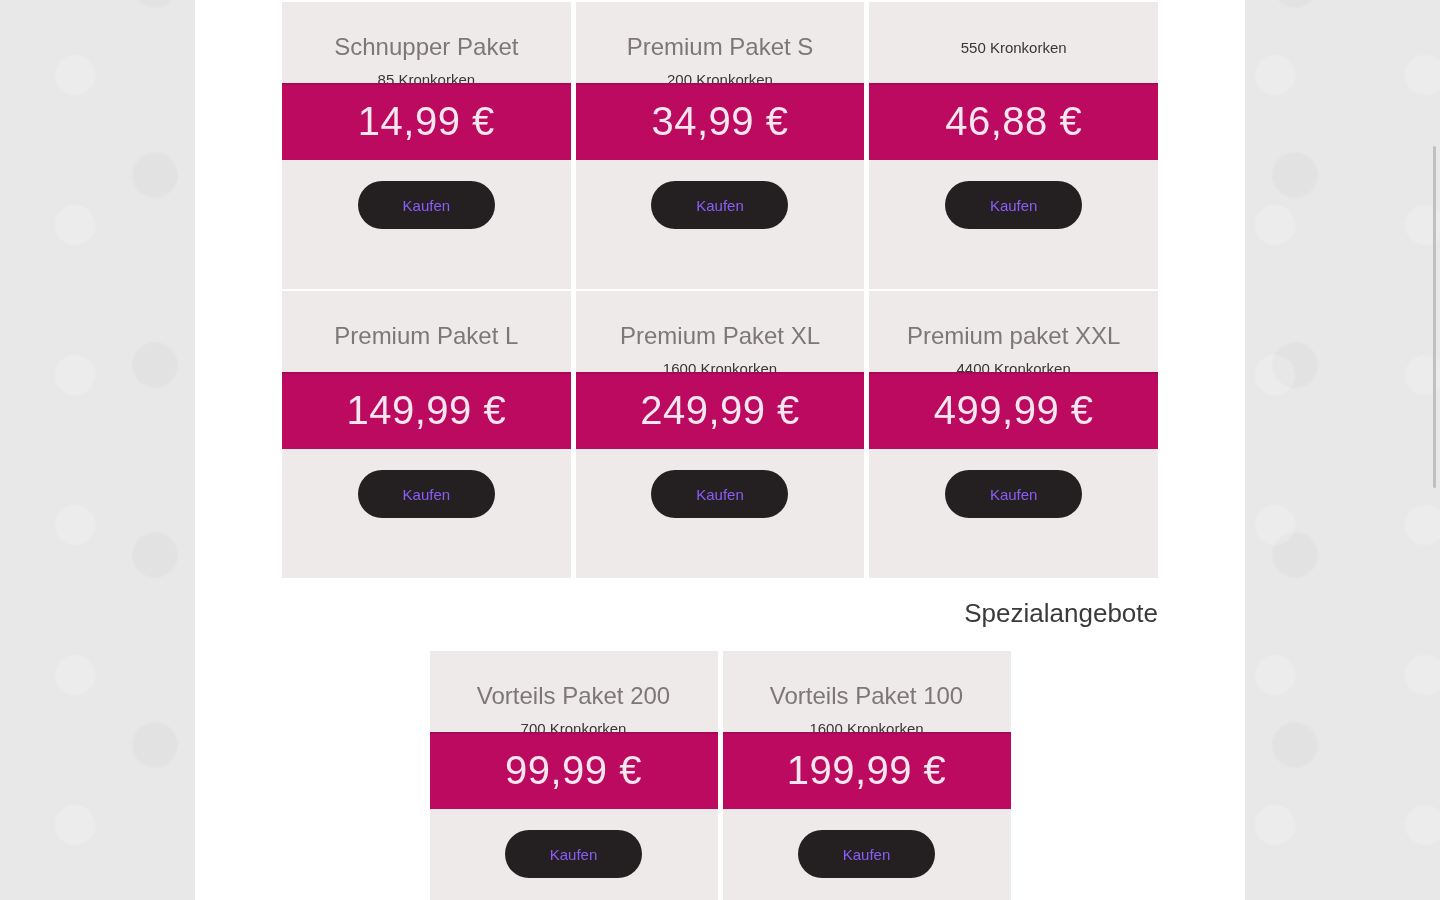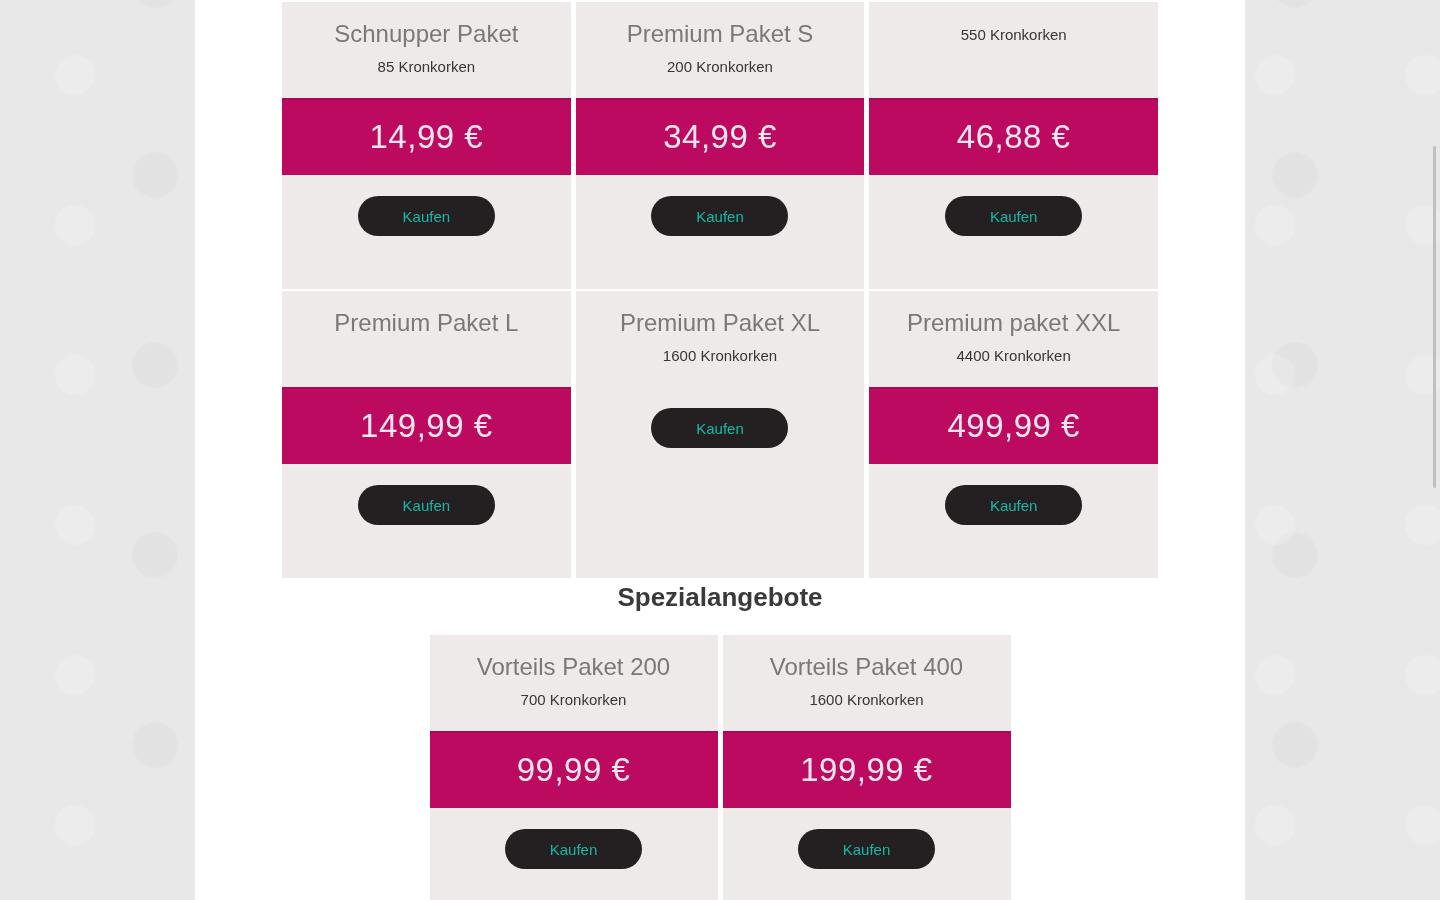--- a/index.html
+++ b/index.html
@@ -50,22 +50,22 @@
     margin-top:20px;
   }
   .card{
     background:var(--card-bg);
     height:287px;
     display:flex;
     flex-direction:column;
     text-align:center;
   }
   .card-hdr{
-    height:96px;
-    padding-top:16px;
+    height:81px;
+    padding-top:29px;
   }
   .card-title{
     font-size:24px;
     line-height:32px;
     color:var(--title-col);
     font-weight:400;
   }
   .card-sub{
     font-size:15px;
     line-height:20px;
@@ -74,43 +74,43 @@
   }
   .price-band{
     height:77px;
     background:var(--accent);
     box-shadow:inset 0 2px 0 rgba(0,0,0,.10);
     display:flex;
     align-items:center;
     justify-content:center;
   }
   .price{
-    font-size:33px;
+    font-size:40px;
     color:var(--price-col);
     letter-spacing:.5px;
   }
   .buy-btn{
     margin:21px auto 0;
     width:137px;
-    height:40px;
+    height:48px;
     border:none;
     border-radius:24px;
     background:var(--btn);
-    color:#14b8a6;
+    color:#8b5cf6;
     font-size:15px;
     font-family:inherit;
     cursor:pointer;
     display:block;
   }
   .special-heading{
-    margin-top:1px;
-    text-align:center;
+    margin-top:17px;
+    text-align:right;
     font-size:26px;
     line-height:36px;
-    font-weight:700;
+    font-weight:400;
     color:var(--heading-col);
   }
   .scrollbar-thumb{
     position:absolute;
     left:1433px;
     top:146px;
     width:3px;
     height:342px;
     border-radius:2px;
     background:#c1c0c0;
@@ -158,20 +158,23 @@
     <div class="price-band">
       <span class="price">149,99 €</span>
     </div>
     <button class="buy-btn">Kaufen</button>
   </div>
         <div class="card">
     <div class="card-hdr">
       <div class="card-title">Premium Paket XL</div>
       <div class="card-sub">1600 Kronkorken</div>
     </div>
+    <div class="price-band">
+      <span class="price">249,99 €</span>
+    </div>
     <button class="buy-btn">Kaufen</button>
   </div>
         <div class="card">
     <div class="card-hdr">
       <div class="card-title">Premium paket XXL</div>
       <div class="card-sub">4400 Kronkorken</div>
     </div>
     <div class="price-band">
       <span class="price">499,99 €</span>
     </div>
@@ -185,21 +188,21 @@
       <div class="card-title">Vorteils Paket 200</div>
       <div class="card-sub">700 Kronkorken</div>
     </div>
     <div class="price-band">
       <span class="price">99,99 €</span>
     </div>
     <button class="buy-btn">Kaufen</button>
   </div>
         <div class="card">
     <div class="card-hdr">
-      <div class="card-title">Vorteils Paket 400</div>
+      <div class="card-title">Vorteils Paket 100</div>
       <div class="card-sub">1600 Kronkorken</div>
     </div>
     <div class="price-band">
       <span class="price">199,99 €</span>
     </div>
     <button class="buy-btn">Kaufen</button>
   </div>
       </div>
   </div>
 </div>

